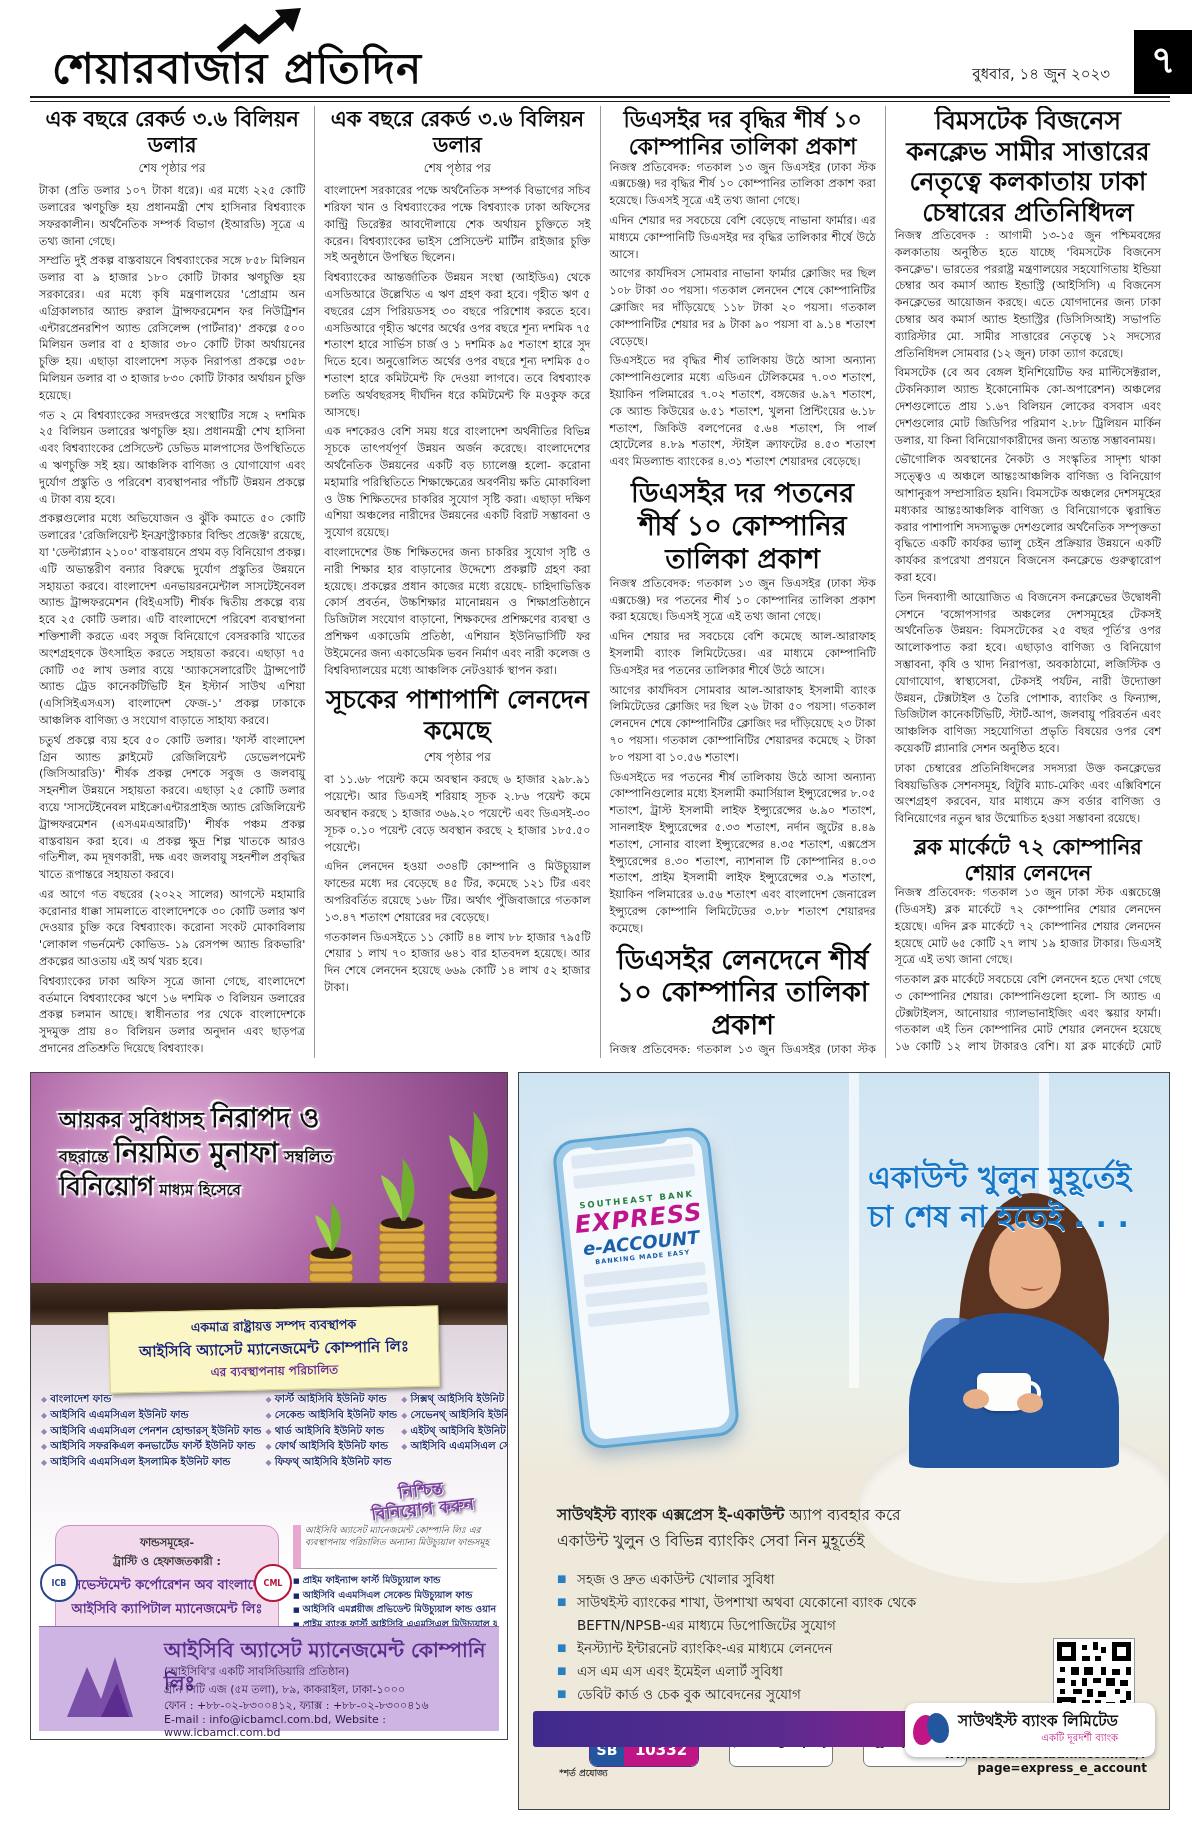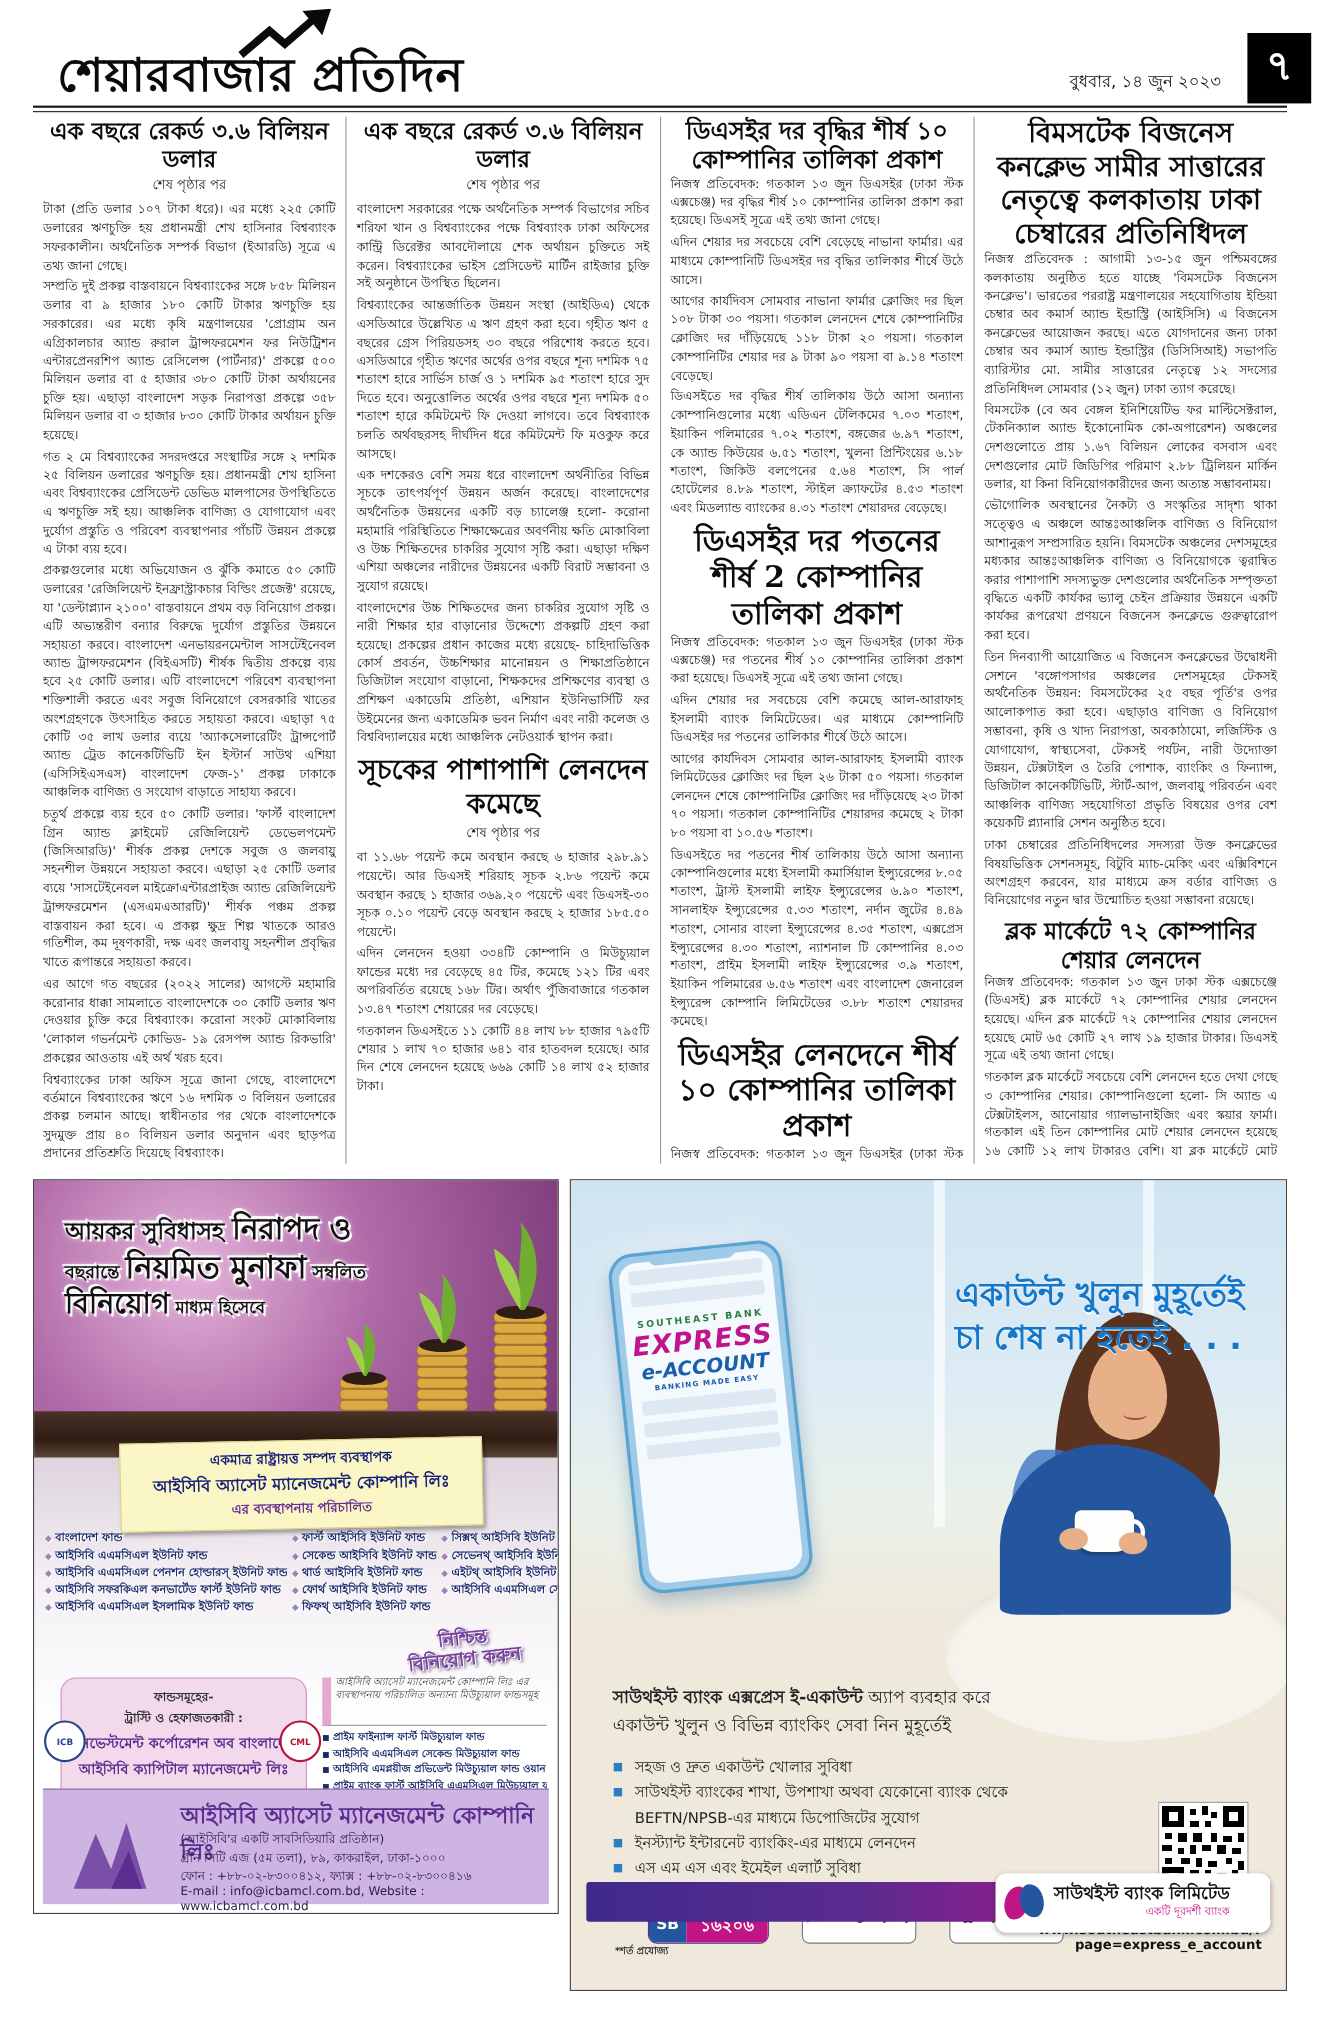--- a/index.html
+++ b/index.html
@@ -109,21 +109,21 @@
   .smile { position:absolute; right:96px; top:88px; width:22px; height:10px; border-bottom:2.5px solid #a2503c; border-radius:50%; }
   .dress { position:absolute; right:20px; top:120px; width:210px; height:155px; background:#2456a0;
            border-radius:45% 55% 8% 8%/60% 60% 4% 4%; }
   .scarf { position:absolute; right:150px; top:125px; width:70px; height:150px; background:#3f74c4; border-radius:40%; opacity:.8; }
   .cup { position:absolute; right:108px; top:180px; width:54px; height:38px; background:#fdfdfb; border-radius:6px 6px 18px 18px;
          box-shadow:0 2px 3px rgba(0,0,0,.25); }
   .cup::after { content:""; position:absolute; right:-10px; top:8px; width:14px; height:16px; border:4px solid #fdfdfb; border-radius:50%; }
   .hand { position:absolute; width:26px; height:20px; background:#e8b089; border-radius:50%; }
   .table { position:absolute; left:-40px; right:-40px; bottom:-115px; height:160px; background:#f6f3ec; border-radius:50%;
            box-shadow:inset 0 6px 8px rgba(0,0,0,.06); }
-  .seb-body { position:absolute; left:38px; top:430px; width:420px;margin-top:28px; }
+  .seb-body { position:absolute; left:38px; top:430px; width:420px; }
   .seb-intro { font-size:15.5px; color:#222; line-height:1.65; }
   .seb-intro b { font-weight:bold; }
   .seb-bullets { margin-top:14px; }
   .seb-bullets div { font-size:13.5px; color:#222; line-height:1.7; padding-left:20px; position:relative; }
   .seb-bullets div::before { content:"■"; color:#2a7fc1; position:absolute; left:0; font-size:10px; top:2px; }
   .qr { position:absolute; right:34px; top:565px; width:82px; height:82px; background:#fff; border:1px solid #999; }
   .badges { position:absolute; left:70px; top:660px; display:flex; gap:30px; align-items:center; }
   .hotline { width:110px; height:34px; border-radius:8px; overflow:hidden; display:flex; border:1px solid #5b2b8e; }
   .hl-l { width:34px; background:#2456a0; color:#fff; display:flex; align-items:center; justify-content:center; font-weight:bold; font-size:14px; }
   .hl-r { flex:1; background:#c01585; color:#fff; display:flex; align-items:center; justify-content:center; font-weight:bold; font-size:15px; }
@@ -205,21 +205,21 @@
       <div class="art">
         <div class="a-title t-25">ডিএসইর দর বৃদ্ধির শীর্ষ ১০ কোম্পানির তালিকা প্রকাশ</div>
         <div class="a-body">
             <p>নিজস্ব প্রতিবেদক: গতকাল ১৩ জুন ডিএসইর (ঢাকা স্টক এক্সচেঞ্জ) দর বৃদ্ধির শীর্ষ ১০ কোম্পানির তালিকা প্রকাশ করা হয়েছে। ডিএসই সূত্রে এই তথ্য জানা গেছে।</p>
             <p>এদিন শেয়ার দর সবচেয়ে বেশি বেড়েছে নাভানা ফার্মার। এর মাধ্যমে কোম্পানিটি ডিএসইর দর বৃদ্ধির তালিকার শীর্ষে উঠে আসে।</p>
             <p>আগের কার্যদিবস সোমবার নাভানা ফার্মার ক্লোজিং দর ছিল ১০৮ টাকা ৩০ পয়সা। গতকাল লেনদেন শেষে কোম্পানিটির ক্লোজিং দর দাঁড়িয়েছে ১১৮ টাকা ২০ পয়সা। গতকাল কোম্পানিটির শেয়ার দর ৯ টাকা ৯০ পয়সা বা ৯.১৪ শতাংশ বেড়েছে।</p>
             <p>ডিএসইতে দর বৃদ্ধির শীর্ষ তালিকায় উঠে আসা অন্যান্য কোম্পানিগুলোর মধ্যে এডিএন টেলিকমের ৭.০৩ শতাংশ, ইয়াকিন পলিমারের ৭.০২ শতাংশ, বঙ্গজের ৬.৯৭ শতাংশ, কে অ্যান্ড কিউয়ের ৬.৫১ শতাংশ, খুলনা প্রিন্টিংয়ের ৬.১৮ শতাংশ, জিকিউ বলপেনের ৫.৬৪ শতাংশ, সি পার্ল হোটেলের ৪.৮৯ শতাংশ, স্টাইল ক্র্যাফটের ৪.৫৩ শতাংশ এবং মিডল্যান্ড ব্যাংকের ৪.৩১ শতাংশ শেয়ারদর বেড়েছে।</p>
           </div>
       </div>
       <div class="art">
-        <div class="a-title t-30">ডিএসইর দর পতনের শীর্ষ 2 কোম্পানির তালিকা প্রকাশ</div>
+        <div class="a-title t-30">ডিএসইর দর পতনের শীর্ষ ১০ কোম্পানির তালিকা প্রকাশ</div>
         <div class="a-body">
             <p>নিজস্ব প্রতিবেদক: গতকাল ১৩ জুন ডিএসইর (ঢাকা স্টক এক্সচেঞ্জ) দর পতনের শীর্ষ ১০ কোম্পানির তালিকা প্রকাশ করা হয়েছে। ডিএসই সূত্রে এই তথ্য জানা গেছে।</p>
             <p>এদিন শেয়ার দর সবচেয়ে বেশি কমেছে আল-আরাফাহ ইসলামী ব্যাংক লিমিটেডের। এর মাধ্যমে কোম্পানিটি ডিএসইর দর পতনের তালিকার শীর্ষে উঠে আসে।</p>
             <p>আগের কার্যদিবস সোমবার আল-আরাফাহ ইসলামী ব্যাংক লিমিটেডের ক্লোজিং দর ছিল ২৬ টাকা ৫০ পয়সা। গতকাল লেনদেন শেষে কোম্পানিটির ক্লোজিং দর দাঁড়িয়েছে ২৩ টাকা ৭০ পয়সা। গতকাল কোম্পানিটির শেয়ারদর কমেছে ২ টাকা ৮০ পয়সা বা ১০.৫৬ শতাংশ।</p>
             <p>ডিএসইতে দর পতনের শীর্ষ তালিকায় উঠে আসা অন্যান্য কোম্পানিগুলোর মধ্যে ইসলামী কমার্সিয়াল ইন্স্যুরেন্সের ৮.০৫ শতাংশ, ট্রাস্ট ইসলামী লাইফ ইন্স্যুরেন্সের ৬.৯০ শতাংশ, সানলাইফ ইন্স্যুরেন্সের ৫.৩৩ শতাংশ, নর্দান জুটের ৪.৪৯ শতাংশ, সোনার বাংলা ইন্স্যুরেন্সের ৪.৩৫ শতাংশ, এক্সপ্রেস ইন্স্যুরেন্সের ৪.৩০ শতাংশ, ন্যাশনাল টি কোম্পানির ৪.০৩ শতাংশ, প্রাইম ইসলামী লাইফ ইন্স্যুরেন্সের ৩.৯ শতাংশ, ইয়াকিন পলিমারের ৬.৫৬ শতাংশ এবং বাংলাদেশ জেনারেল ইন্স্যুরেন্স কোম্পানি লিমিটেডের ৩.৮৮ শতাংশ শেয়ারদর কমেছে।</p>
           </div>
       </div>
       <div class="art">
         <div class="a-title t-30">ডিএসইর লেনদেনে শীর্ষ ১০ কোম্পানির তালিকা প্রকাশ</div>
         <div class="a-body">
@@ -451,21 +451,21 @@
             <rect x="15" y="22" width="2" height="3"></rect>
             <rect x="19" y="23" width="3" height="2"></rect>
             <rect x="24" y="22" width="2" height="2"></rect>
             <rect x="21" y="26" width="4" height="2"></rect>
             <rect x="11" y="26" width="2" height="2"></rect>
         </g>
       </svg>
       <div class="badges">
         <div class="hotline">
           <div class="hl-l">SB</div>
-          <div class="hl-r">১৬২০৬</div>
+          <div class="hl-r">10332</div>
         </div>
         <div class="store">
           <svg width="14" height="14" viewBox="0 0 14 14">
               <path d="M1 0 L13 7 L1 14 Z" fill="#2aa84f"></path>
               <path d="M1 0 L8 7 L1 14 Z" fill="#1577c9"></path>
             </svg>
           <span>Google play</span>
         </div>
         <div class="store">
           <svg width="13" height="15" viewBox="0 0 13 15">

